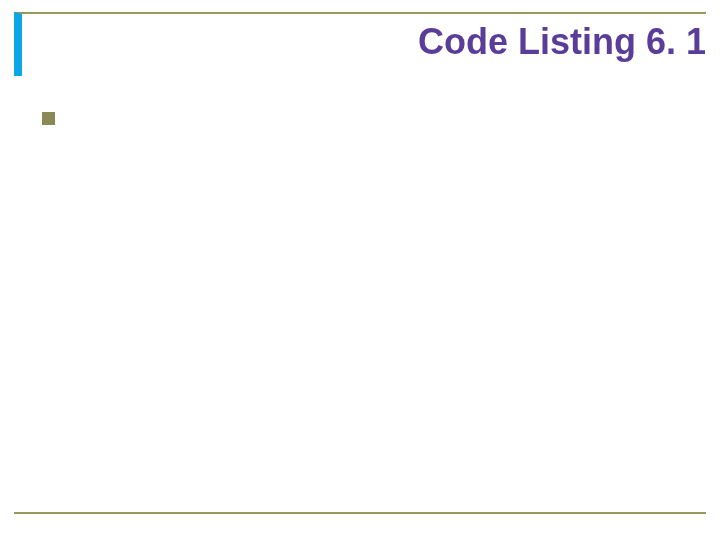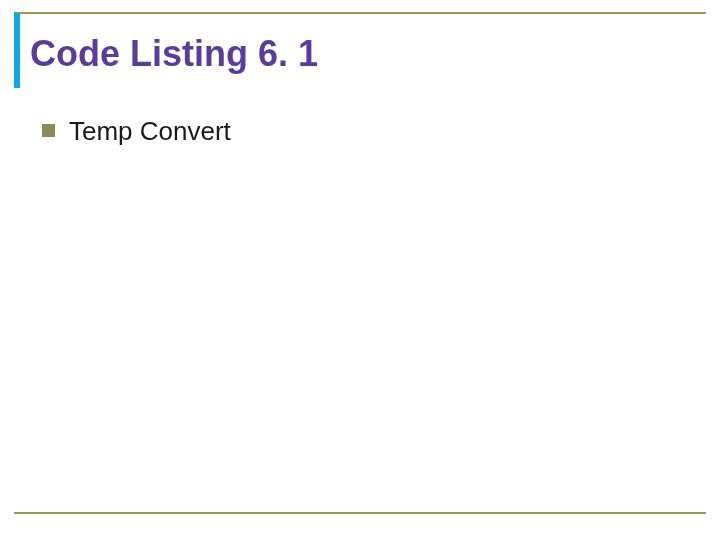--- a/index.html
+++ b/index.html
@@ -15,24 +15,25 @@
       position: relative;
       overflow: hidden;
     }
     .slide-container {
       width: 100%;
       height: 100%;
       padding: 12px 14px 20px 14px;
       position: relative;
     }
     .title-block {
-      border-left: 6px solid #0ea5e9;
+      border-left: 8px solid #0ea5e9;
       border-top: 2px solid #99995a;
-      padding: 20px 0 14px 10px;
+      padding: 8px 0 14px 10px;
       margin-bottom: 28px;
+      text-align: right;
     }
     .title-text {
       font-size: 36px;
       font-weight: bold;
       color: #5a3d99;
       line-height: 1.1;
     }
     .content-area {
       padding-left: 28px;
     }
@@ -66,17 +67,16 @@
 </head>
 <body>
 
 <div class="slide-container">
   <div class="title-block">
     <div class="title-text">Code Listing 6. 1</div>
   </div>
   <div class="content-area">
     <div class="bullet-item">
       <div class="bullet-icon"></div>
-      <div class="bullet-text">Temp Convert</div>
     </div>
   </div>
   <div class="footer-line"></div>
 </div>
 
 </body></html>

